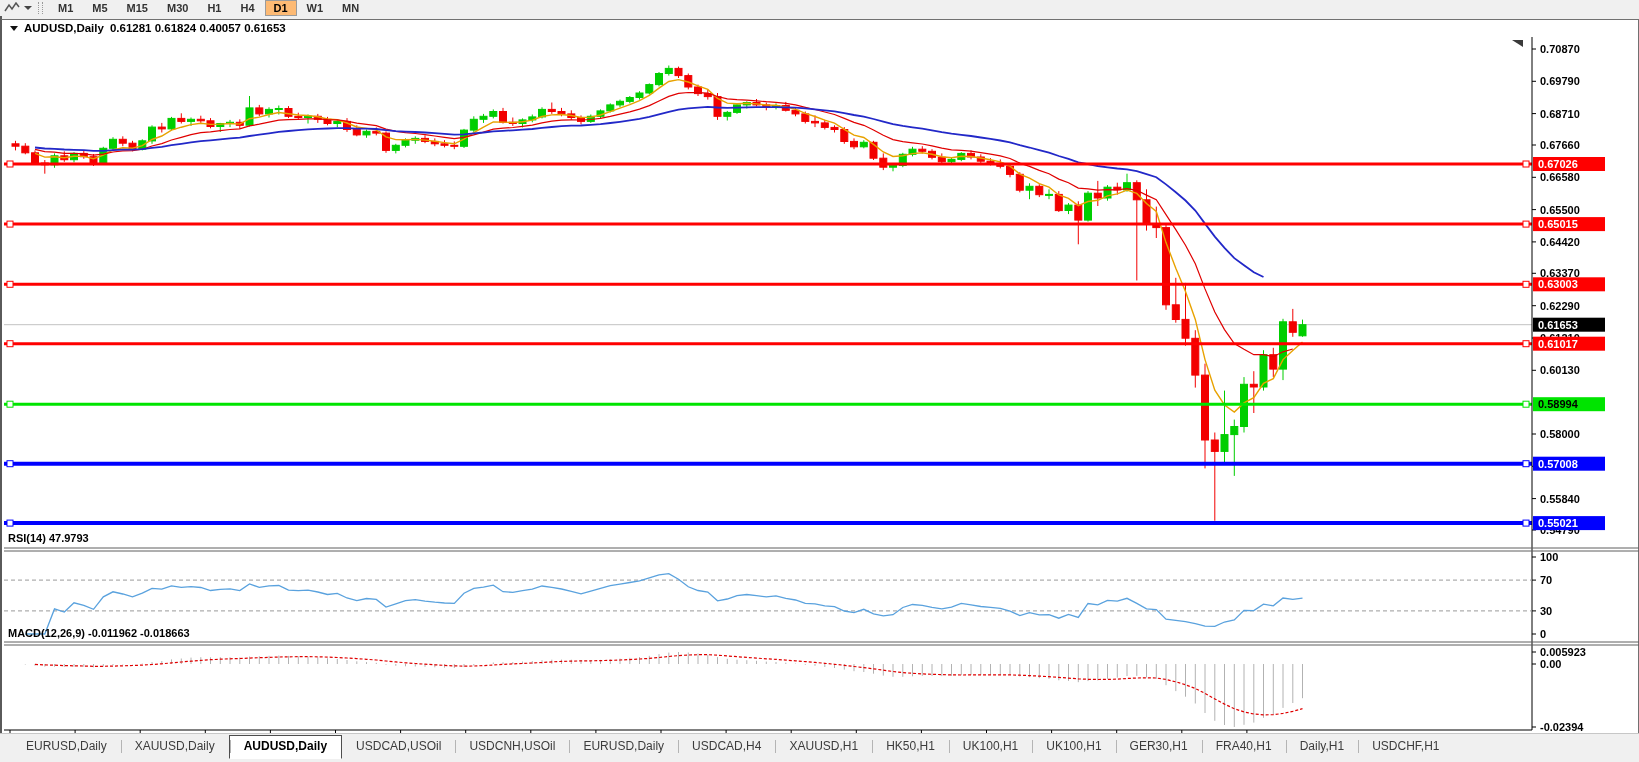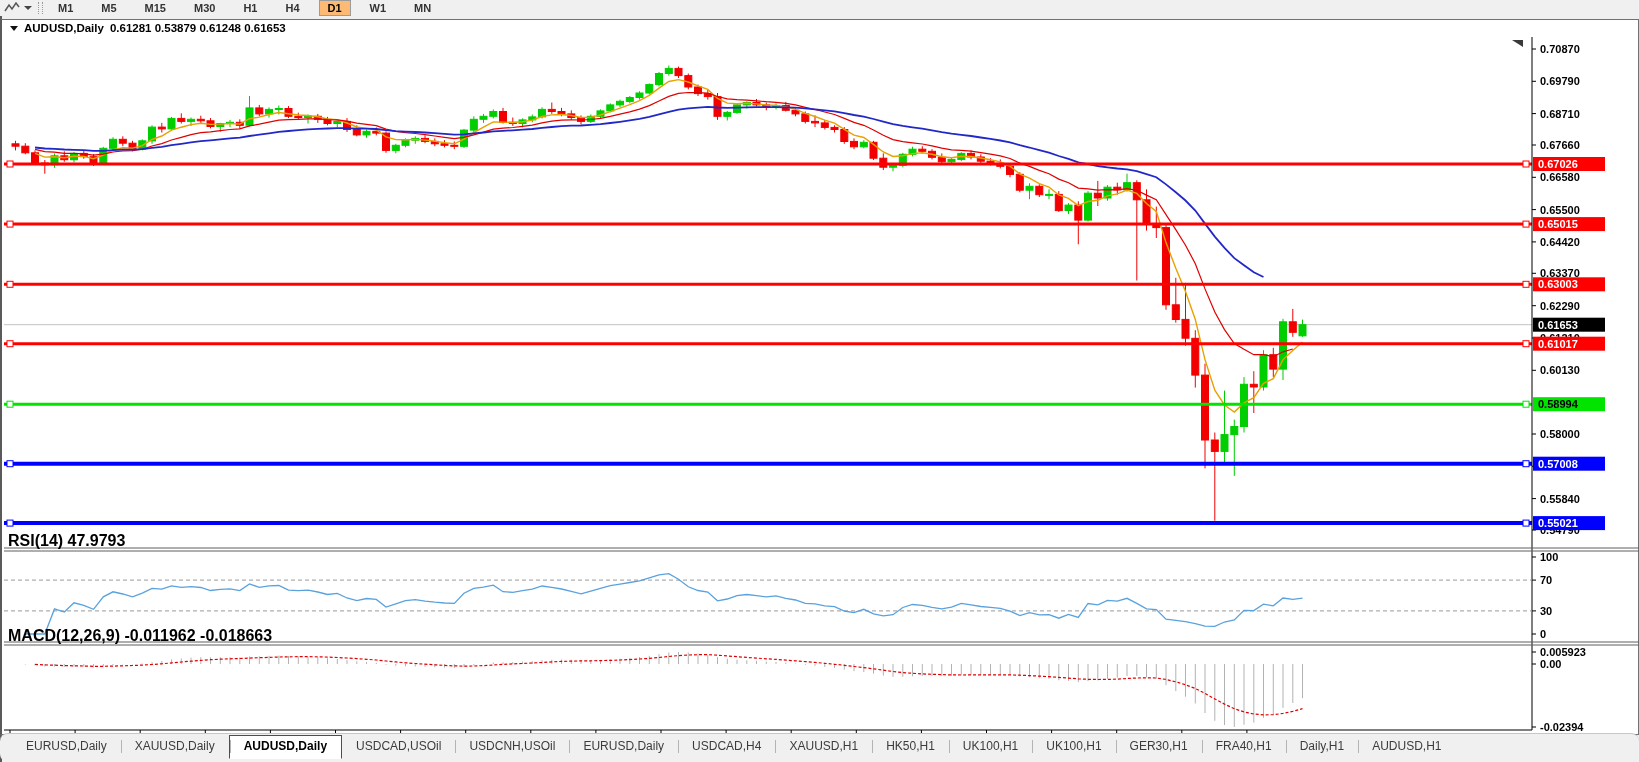--- a/index.html
+++ b/index.html
@@ -20,28 +20,28 @@
   
   .chart-window{position:absolute;left:0;top:19px;width:1639px;height:716px;background:#ffffff;
                 border-top:1px solid #717171;border-bottom:1px solid #717171;
                 border-right:1px solid #717171;border-left:2px solid #5a5a5a;box-sizing:border-box;text-align:right;}
   #chart-svg{position:absolute;left:2px;top:17px;}
   #chart-svg text{font-family:"Liberation Sans",sans-serif;}
   .chart-title{position:absolute;left:10px;top:22px;font-size:11.5px;font-weight:700;color:#000;
                display:flex;align-items:center;gap:6px;z-index:3;}
   .title-tri{width:0;height:0;border-left:4px solid transparent;border-right:4px solid transparent;
              border-top:5px solid #111;}
-  .pane-label{position:absolute;left:8px;font-size:16px;font-weight:700;color:#000;z-index:3;}
+  .pane-label{position:absolute;left:8px;font-size:11px;font-weight:700;color:#000;z-index:3;}
   .rsi-label{top:532px;}
   .macd-label{top:627px;}
 
   
   .tabbar{position:absolute;left:0;top:733px;width:100%;height:29px;background:#f0f0f0;
           display:flex;align-items:flex-start;padding-left:12px;box-sizing:border-box;
-          border-top:1px solid #c7c7c7;border-radius:8px;}
+          border-top:1px solid #c7c7c7;}
   .tab{height:21px;line-height:21px;padding:0 14px;font-size:12px;color:#3c3c3c;position:relative;
        margin-top:2px;cursor:default;white-space:nowrap;}
   .tab + .tab::before{content:"";position:absolute;left:0;top:4px;height:13px;width:1px;background:#b4b4b4;}
   .tab.active{background:#ffffff;border:1px solid #4e4e4e;border-bottom:1px solid #fff;
               font-weight:700;color:#000;margin-top:1px;height:22px;z-index:2;}
   .tab.active + .tab::before{display:none;}
   .left-edge{position:absolute;left:0;top:16px;width:2px;height:746px;background:#5a5a5a;}
 </style>
 </head>
 <body>
@@ -49,21 +49,21 @@
 <div class="screen">
 
   <div class="toolbar">
     <div class="tool-icon">
       <svg width="16" height="12" viewBox="0 0 16 12">
         <polyline points="1,9 5,3 8,7 12,1 15,5" fill="none" stroke="#555" stroke-width="1.5"></polyline>
       </svg>
     </div>
     <div class="dd-arrow"></div>
     <div class="grip"></div>
-    <div id="tfbar" style="display:flex;align-items:center;gap:10px;">
+    <div id="tfbar" style="display:flex;align-items:center;gap:1px;">
         <div class="tfbtn">M1</div>
         <div class="tfbtn">M5</div>
         <div class="tfbtn">M15</div>
         <div class="tfbtn">M30</div>
         <div class="tfbtn">H1</div>
         <div class="tfbtn">H4</div>
         <div class="tfbtn active">D1</div>
         <div class="tfbtn">W1</div>
         <div class="tfbtn">MN</div>
       </div>
@@ -623,35 +623,35 @@
           <text x="1171.8" y="707" font-size="11" font-weight="700" fill="#000">14 Mar 2020</text>
           <line x1="1242.9" y1="693" x2="1242.9" y2="697" stroke="#000"></line>
           <text x="1236.9" y="707" font-size="11" font-weight="700" fill="#000">24 Mar 2020</text>
         </g>
       </svg>
   </div>
 
   <div class="chart-title">
     <span class="title-tri"></span>
     <span>AUDUSD,Daily</span>
-    <span>0.61281 0.53879 0.61248 0.61653</span>
+    <span>0.61281 0.61824 0.40057 0.61653</span>
   </div>
   <div class="pane-label rsi-label">RSI(14) 47.9793</div>
   <div class="pane-label macd-label">MACD(12,26,9) -0.011962 -0.018663</div>
 
   <div class="tabbar" id="tabbar">
       <div class="tab">EURUSD,Daily</div>
       <div class="tab">XAUUSD,Daily</div>
       <div class="tab active">AUDUSD,Daily</div>
       <div class="tab">USDCAD,USOil</div>
       <div class="tab">USDCNH,USOil</div>
       <div class="tab">EURUSD,Daily</div>
       <div class="tab">USDCAD,H4</div>
       <div class="tab">XAUUSD,H1</div>
       <div class="tab">HK50,H1</div>
       <div class="tab">UK100,H1</div>
       <div class="tab">UK100,H1</div>
       <div class="tab">GER30,H1</div>
       <div class="tab">FRA40,H1</div>
       <div class="tab">Daily,H1</div>
-      <div class="tab">AUDUSD,H1</div>
+      <div class="tab">USDCHF,H1</div>
     </div>
 </div>
 
 </body></html>

